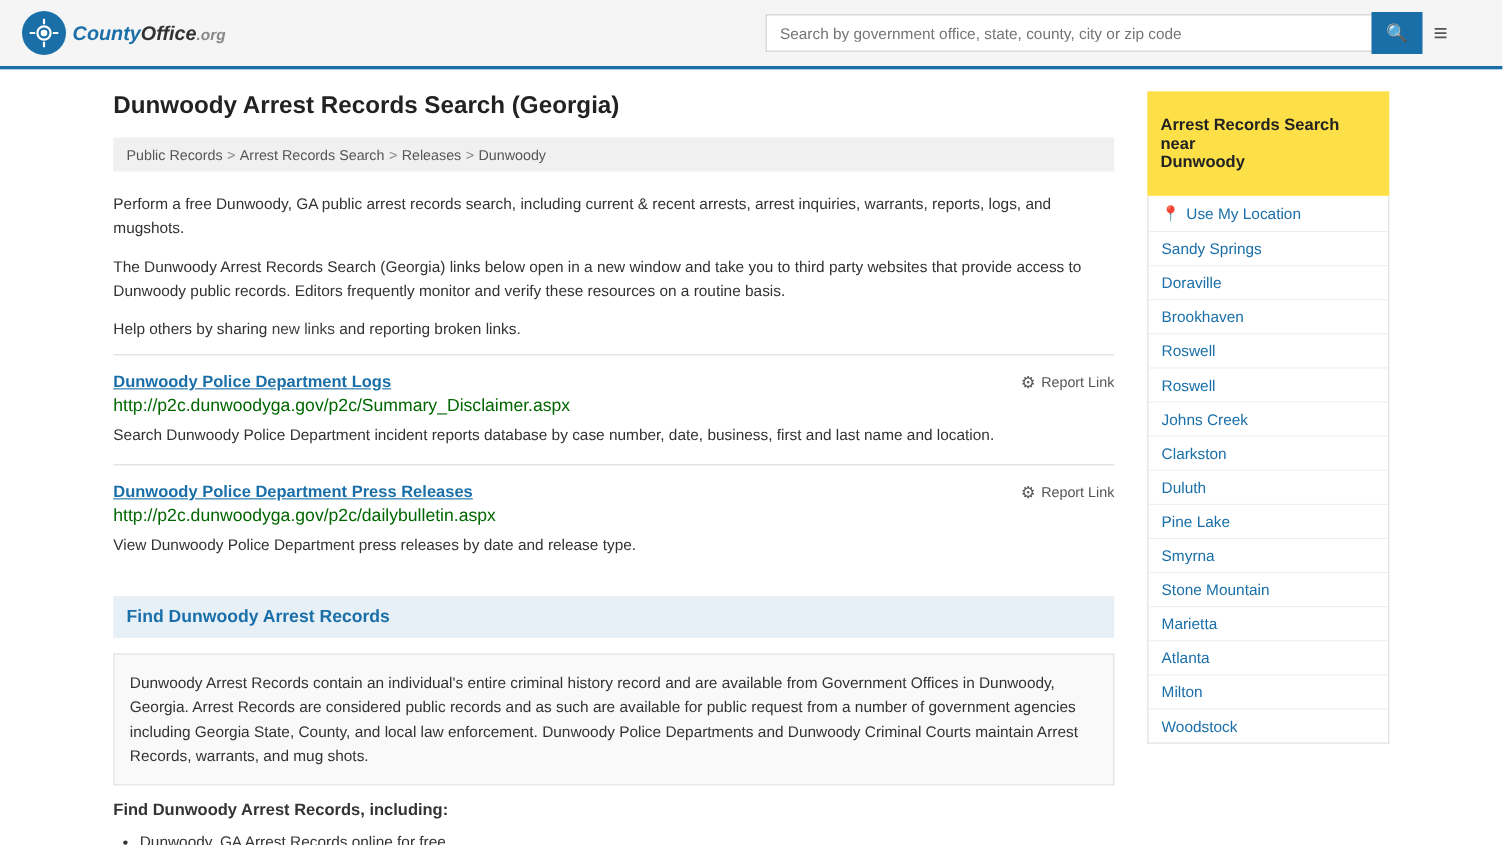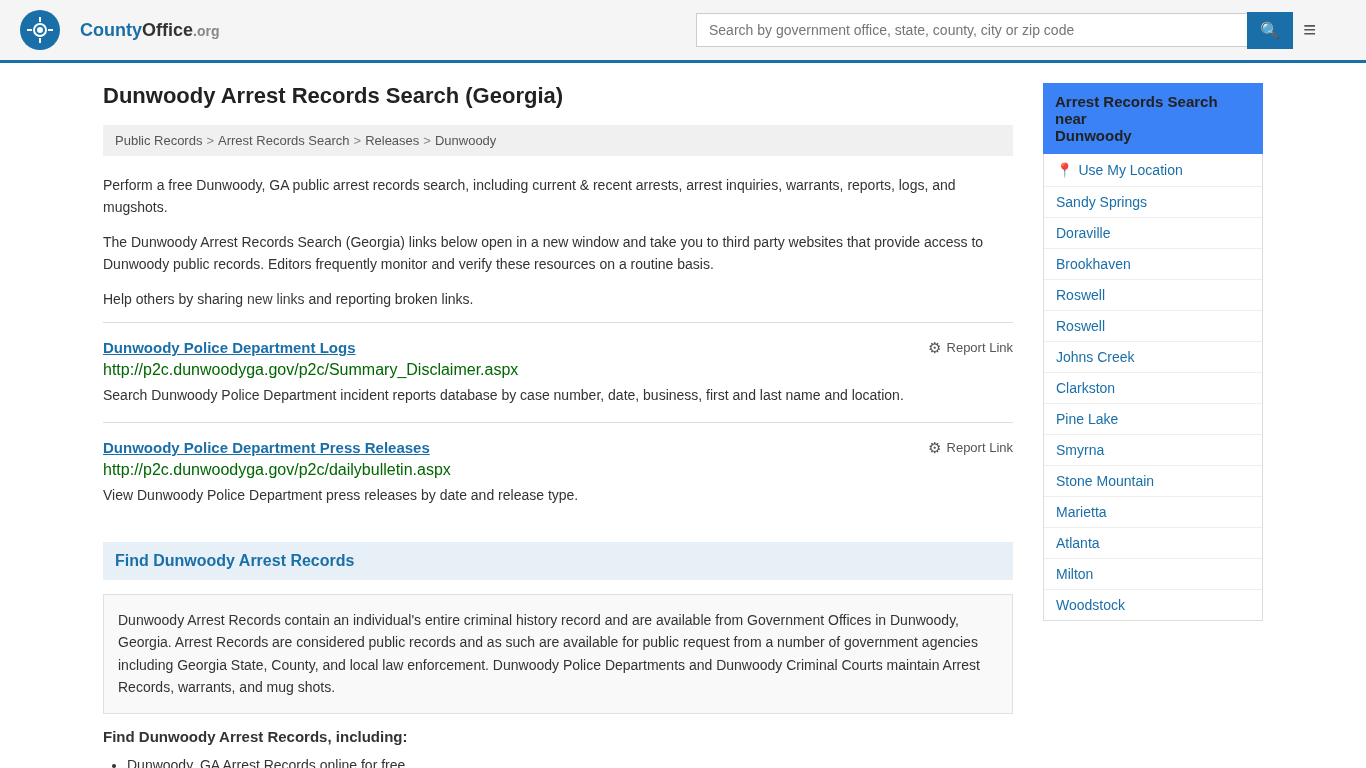--- a/index.html
+++ b/index.html
@@ -10,21 +10,22 @@
       background: #f5f5f5;
       border-bottom: 3px solid #1a6fa8;
       padding: 10px 20px;
       display: flex;
       align-items: center;
       justify-content: space-between;
     }
     .logo-area {
       display: flex;
       align-items: center;
-      gap: 20px;
+      gap: 6px;
+      font-style: italic;
     }
     .logo-circle {
       width: 40px;
       height: 40px;
       border-radius: 50%;
       background: #1a6fa8;
       display: flex;
       align-items: center;
       justify-content: center;
       color: white;
@@ -189,22 +190,22 @@
     }
     .bullet-list {
       padding-left: 24px;
       font-size: 14px;
       color: #333;
       line-height: 1.8;
     }
 
     
     .sidebar-title {
-      background: #3b82f6;
-      padding: 10px 12px;
+      background: #fde047;
+      padding: 22px 12px;
       font-size: 15px;
       font-weight: bold;
       color: #222;
       margin-bottom: 0;
     }
     .sidebar-links {
       border: 1px solid #ddd;
       border-top: none;
     }
     .sidebar-location {
@@ -329,20 +330,21 @@
         <span class="pin-icon">📍</span>
         <span>Use My Location</span>
       </div>
       <a href="#" class="sidebar-link">Sandy Springs</a>
       <a href="#" class="sidebar-link">Doraville</a>
       <a href="#" class="sidebar-link">Brookhaven</a>
       <a href="#" class="sidebar-link">Roswell</a>
       <a href="#" class="sidebar-link">Roswell</a>
       <a href="#" class="sidebar-link">Johns Creek</a>
       <a href="#" class="sidebar-link">Clarkston</a>
+      <a href="#" class="sidebar-link">Duluth</a>
       <a href="#" class="sidebar-link">Pine Lake</a>
       <a href="#" class="sidebar-link">Smyrna</a>
       <a href="#" class="sidebar-link">Stone Mountain</a>
       <a href="#" class="sidebar-link">Marietta</a>
       <a href="#" class="sidebar-link">Atlanta</a>
       <a href="#" class="sidebar-link">Milton</a>
       <a href="#" class="sidebar-link">Woodstock</a>
     </div>
   </aside>
 

